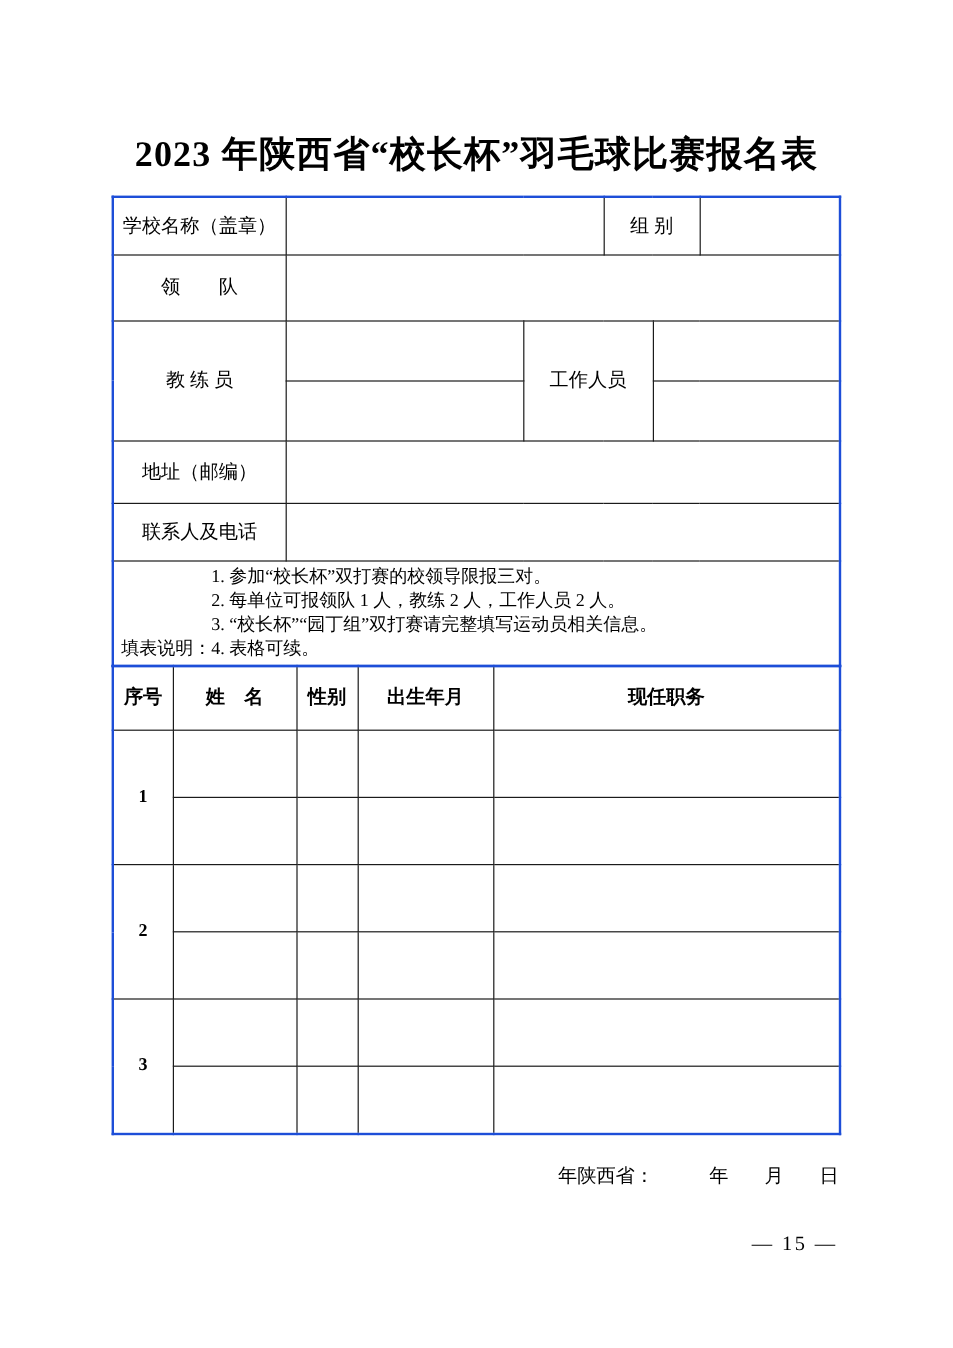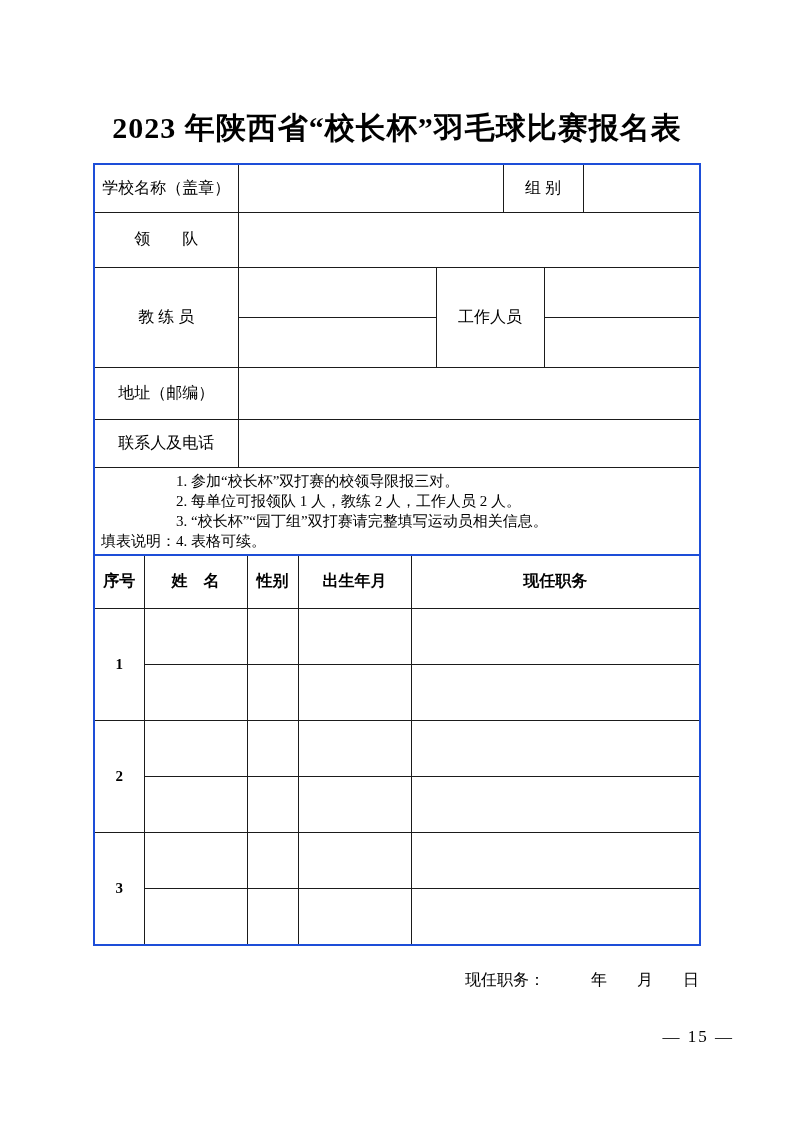--- a/index.html
+++ b/index.html
@@ -62,21 +62,21 @@
     display: flex;
     justify-content: flex-end;
     align-items: baseline;
     font-size: 16px;
   }
   .date-line .gap-big { margin-left: 46px; }
   .date-line .gap { margin-left: 30px; }
   .page-number {
     margin-top: 36px;
     text-align: right;
-    padding-right: 60px;
+    padding-right: 96px;
     font-size: 17px;
     letter-spacing: 2px;
   }
 </style>
 </head>
 <body>
 
 <h1 class="page-title">2023 年陕西省“校长杯”羽毛球比赛报名表</h1>
 
 <div class="form-wrap">
@@ -191,19 +191,19 @@
         <td></td>
         <td></td>
         <td></td>
         <td></td>
       </tr>
     </tbody>
   </table>
 </div>
 
 <div class="date-line">
-  <span>现任职务：</span>
+  <span>年陕西省：</span>
   <span class="gap-big">年</span>
   <span class="gap">月</span>
   <span class="gap">日</span>
 </div>
 
 <div class="page-number">— 15 —</div>
 
 </body></html>

